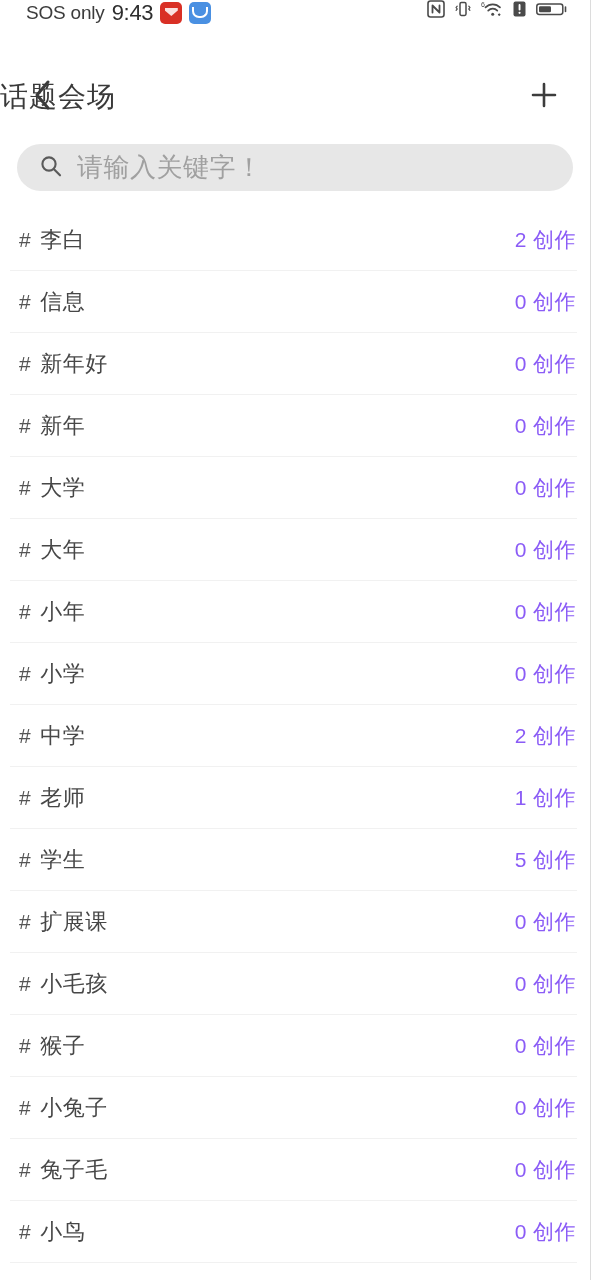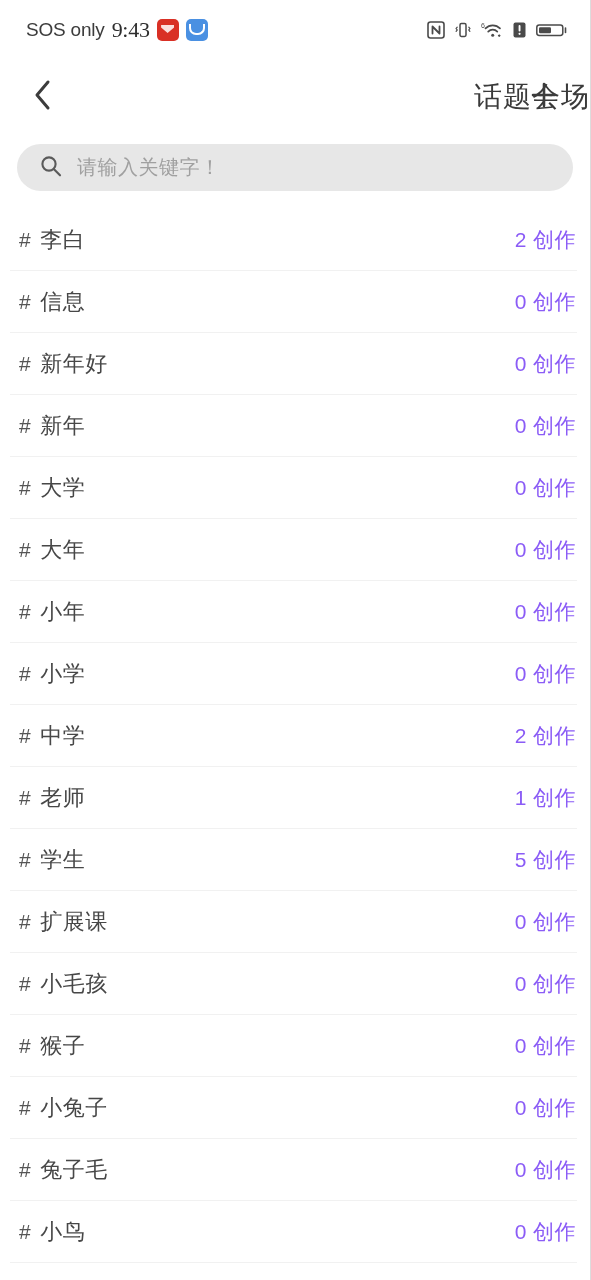--- a/index.html
+++ b/index.html
@@ -21,42 +21,41 @@
     position: relative;
     box-sizing: border-box;
     border-right: 1px solid #dcdcdc;
     overflow: hidden;
   }
 
   
   .statusbar {
     height: 60px;
     display: flex;
-    align-items: center;
+    align-items: flex-start;
     justify-content: space-between;
     padding: 0 22px 0 26px;
     box-sizing: border-box;
   }
   .status-left {
     display: flex;
     align-items: center;
     gap: 7px;
   }
   .carrier {
     font-size: 19px;
     color: #3c3c3c;
     letter-spacing: -0.2px;
     font-weight: 400;
   }
   .clock {
     font-size: 22px;
     color: #2e2e2e;
     font-weight: 400;
     letter-spacing: -0.3px;
-    font-family: Liberation Serif, serif;
   }
   .notif-icon {
     width: 22px;
     height: 22px;
     border-radius: 5px;
     display: inline-flex;
     align-items: center;
     justify-content: center;
     font-size: 8px;
     color: #fff;
@@ -102,21 +101,21 @@
     position: relative;
   }
   .back-btn {
     width: 40px; height: 40px;
     display: flex; align-items: center; justify-content: flex-start;
     cursor: pointer;
   }
   .page-title {
     position: absolute;
     left: 0; right: 0;
-    text-align: right;
+    text-align: left;
     font-size: 28px;
     color: #3a3a3a;
     font-weight: 400;
     letter-spacing: 1px;
     pointer-events: none;
   }
   .plus-btn {
     margin-left: auto;
     width: 40px; height: 40px;
     display: flex; align-items: center; justify-content: flex-end;
@@ -134,21 +133,21 @@
     background: #e7e7e7;
     border-radius: 24px;
     display: flex;
     align-items: center;
     padding: 0 22px;
     box-sizing: border-box;
     gap: 14px;
     cursor: text;
   }
   .search-placeholder {
-    font-size: 20px;
+    font-size: 26px;
     color: #a0a0a0;
     letter-spacing: 0.5px;
     user-select: none;
   }
 
   
   .topic-list {
     width: 100%;
   }
   .topic-row {

